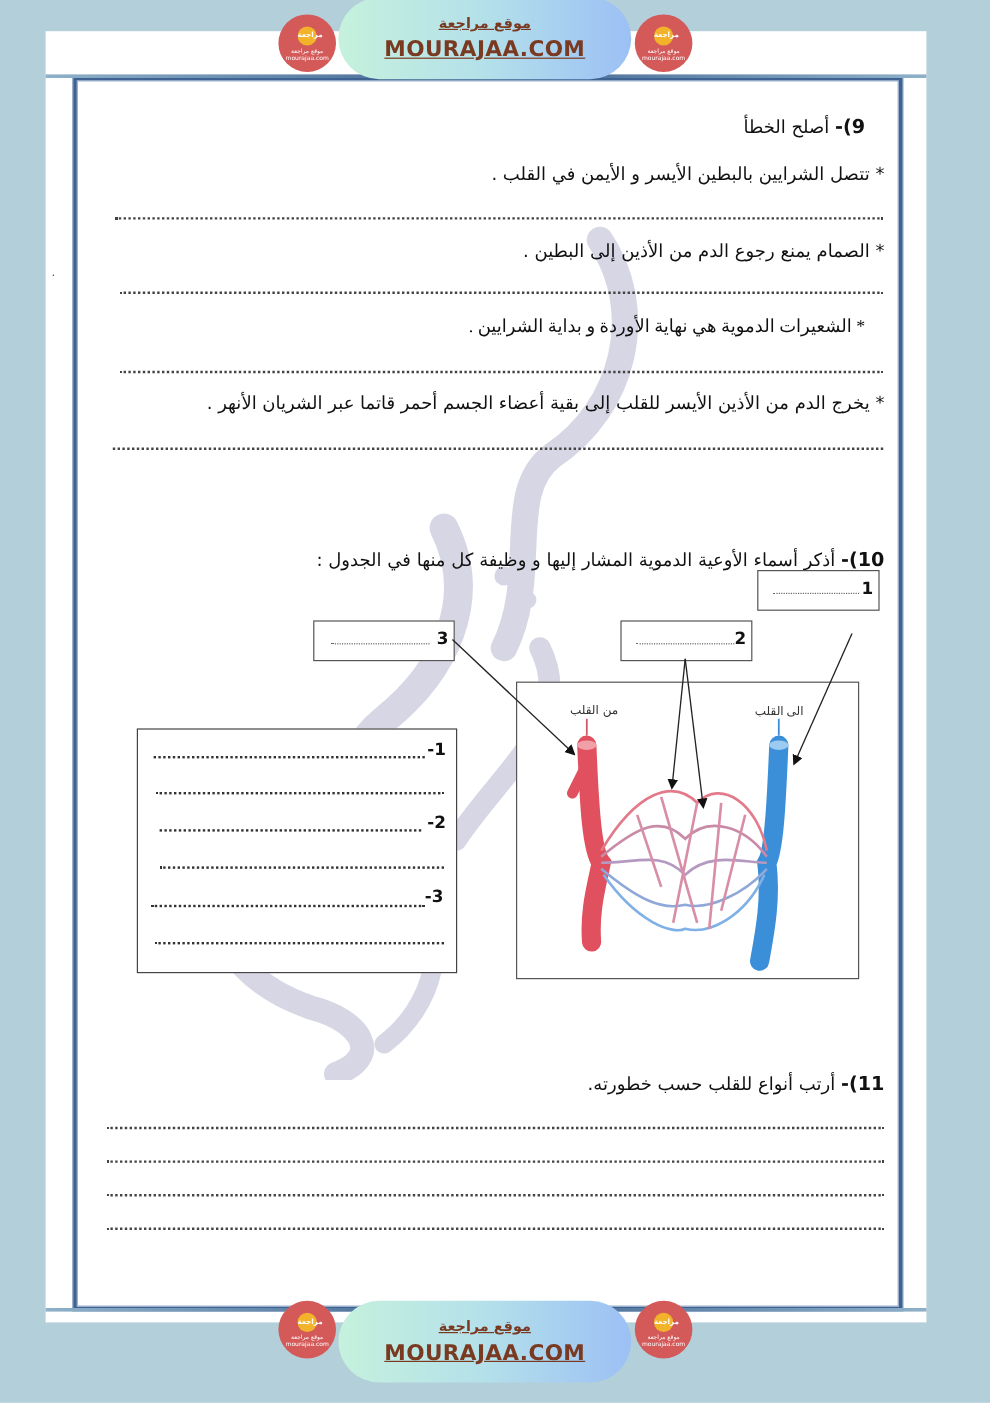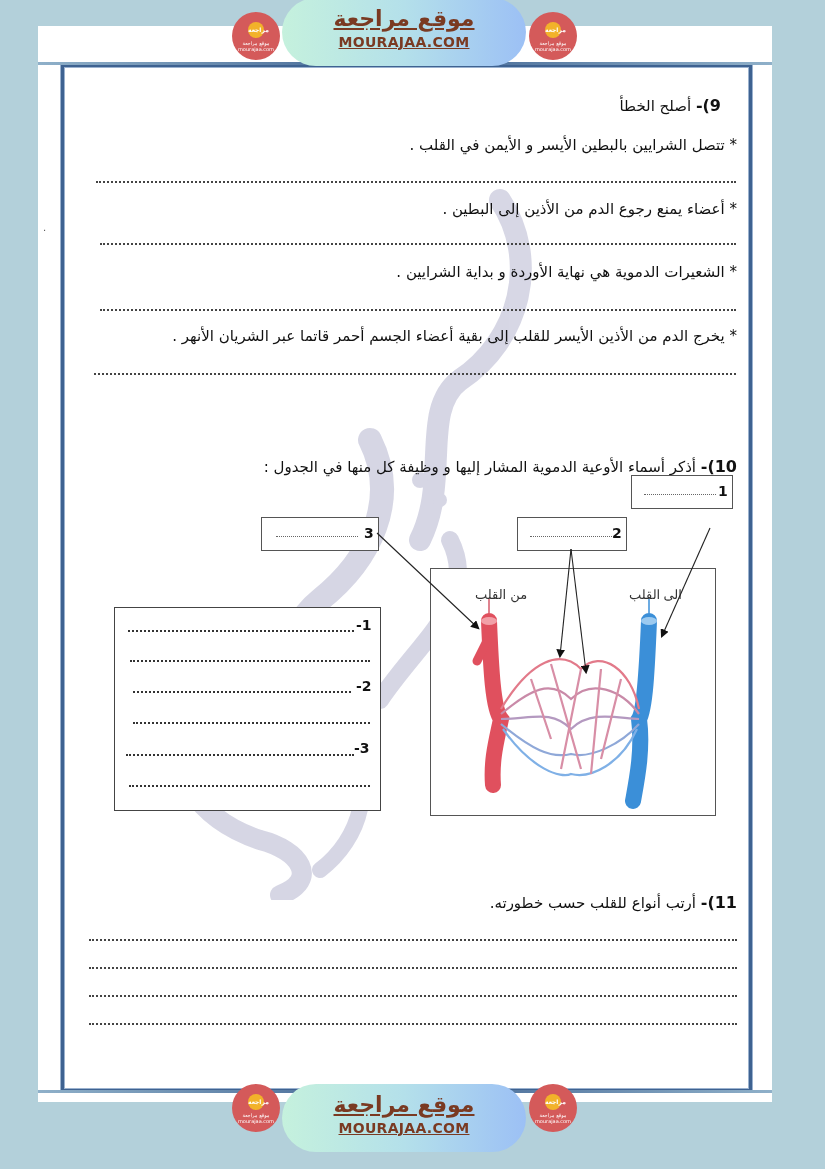--- a/index.html
+++ b/index.html
@@ -21,22 +21,22 @@
 
   
   .banner {
     position: absolute; left: 282px; width: 244px; height: 68px;
     border-radius: 34px;
     background: linear-gradient(90deg, #c5f1dd 0%, #b4e0ea 50%, #9cc0f5 100%);
     text-align: center; color: #7a3a22; font-weight: bold;
   }
   .banner.top { top: -2px; }
   .banner.bottom { top: 1084px; }
-  .banner .ar { display:block; font-size: 22px; margin-top: 10px; text-decoration: underline; line-height: 22px; }
-  .banner .en { display:block; font-size: 14px; text-decoration: underline; line-height: 24px; letter-spacing: 0.3px; text-align: center; }
+  .banner .ar { display:block; font-size: 12px; margin-top: 10px; text-decoration: underline; line-height: 22px; }
+  .banner .en { display:block; font-size: 18px; text-decoration: underline; line-height: 24px; letter-spacing: 0.3px; text-align: center; }
   .badge {
     position: absolute; width: 48px; height: 48px; border-radius: 50%;
     background: #d45a5a; text-align: center;
   }
   .badge .logo {
     position:absolute; left: 16px; top: 10px; width: 16px; height: 16px; border-radius: 50%;
     background: #f2b22a; font-size: 6px; line-height: 16px; color:#fff; font-weight:bold;
   }
   .badge .cap {
     position:absolute; left:0; right:0; top: 28px; font-size: 5px; line-height: 6px; color: #fff;
@@ -66,21 +66,21 @@
   }
   .label-box {
     position:absolute; border: 1.5px solid #555; background:#fff;
     direction: ltr; font-size: 13px; color:#111;
   }
   .label-box .fill { position:absolute; top: 18px; height:0; border-top: 1.5px dotted #666; }
   .label-box .n { position:absolute; top: 7px; font-weight: bold; font-size: 14px; }
   .ans-line { position:absolute; height:0; border-top: 2px dotted #333; }
   .ans-num { position:absolute; font-weight:bold; font-size: 14px; color:#111; }
   .diagram { position:absolute; left: 430px; top: 568px; width: 284px; height: 246px; border: 1.5px solid #555; background:#fff; }
-  .diag-label { position:absolute; font-size: 13px; color:#333; direction: rtl; }
+  .diag-label { position:absolute; font-size: 10px; color:#333; direction: rtl; }
 </style>
 </head>
 <body>
 
 <div class="paper"></div>
 <div class="frame"></div>
 <div class="stray-dot">.</div>
 
 <svg class="watermark" viewBox="0 0 520 720">
   <g fill="none" stroke="#c9c9dc" stroke-linecap="round" opacity="0.75">
@@ -107,23 +107,23 @@
   <div class="logo">مراجعة</div>
   <div class="cap">موقع مراجعة mourajaa.com</div>
 </div>
 
 <div class="q-title" style="right:104px; top:96px;">
   <span class="num">9)-</span>
   <span>أصلح الخطأ</span>
 </div>
 <div class="stmt" style="right:88px; top:136px;">* تتصل الشرايين بالبطين الأيسر و الأيمن في القلب .</div>
 <div class="dots" style="left:96px; width:640px; top:181px;"></div>
-<div class="stmt" style="right:88px; top:200px;">* أعضاء يمنع رجوع الدم من الأذين إلى البطين .</div>
+<div class="stmt" style="right:88px; top:200px;">* الصمام يمنع رجوع الدم من الأذين إلى البطين .</div>
 <div class="dots" style="left:100px; width:636px; top:243px;"></div>
-<div class="stmt" style="right:88px; top:263px;">* الشعيرات الدموية هي نهاية الأوردة و بداية الشرايين  .</div>
+<div class="stmt" style="right:104px; top:263px;font-family:Liberation Serif, serif;">* الشعيرات الدموية هي نهاية الأوردة و بداية الشرايين  .</div>
 <div class="dots" style="left:100px; width:636px; top:309px;"></div>
 <div class="stmt" style="right:88px; top:327px;">* يخرج الدم من الأذين الأيسر للقلب إلى بقية أعضاء الجسم أحمر قاتما عبر الشريان الأنهر .</div>
 <div class="dots" style="left:94px; width:642px; top:373px;"></div>
 
 <div class="q-title" style="right:88px; top:421px;margin-top:36px;">
   <span class="num">10)-</span>
   <span>أذكر أسماء الأوعية الدموية المشار إليها و وظيفة كل منها في الجدول :</span>
 </div>
 
 <div class="label-box" style="left:631px; top:475px; width:100px; height:32px;">

